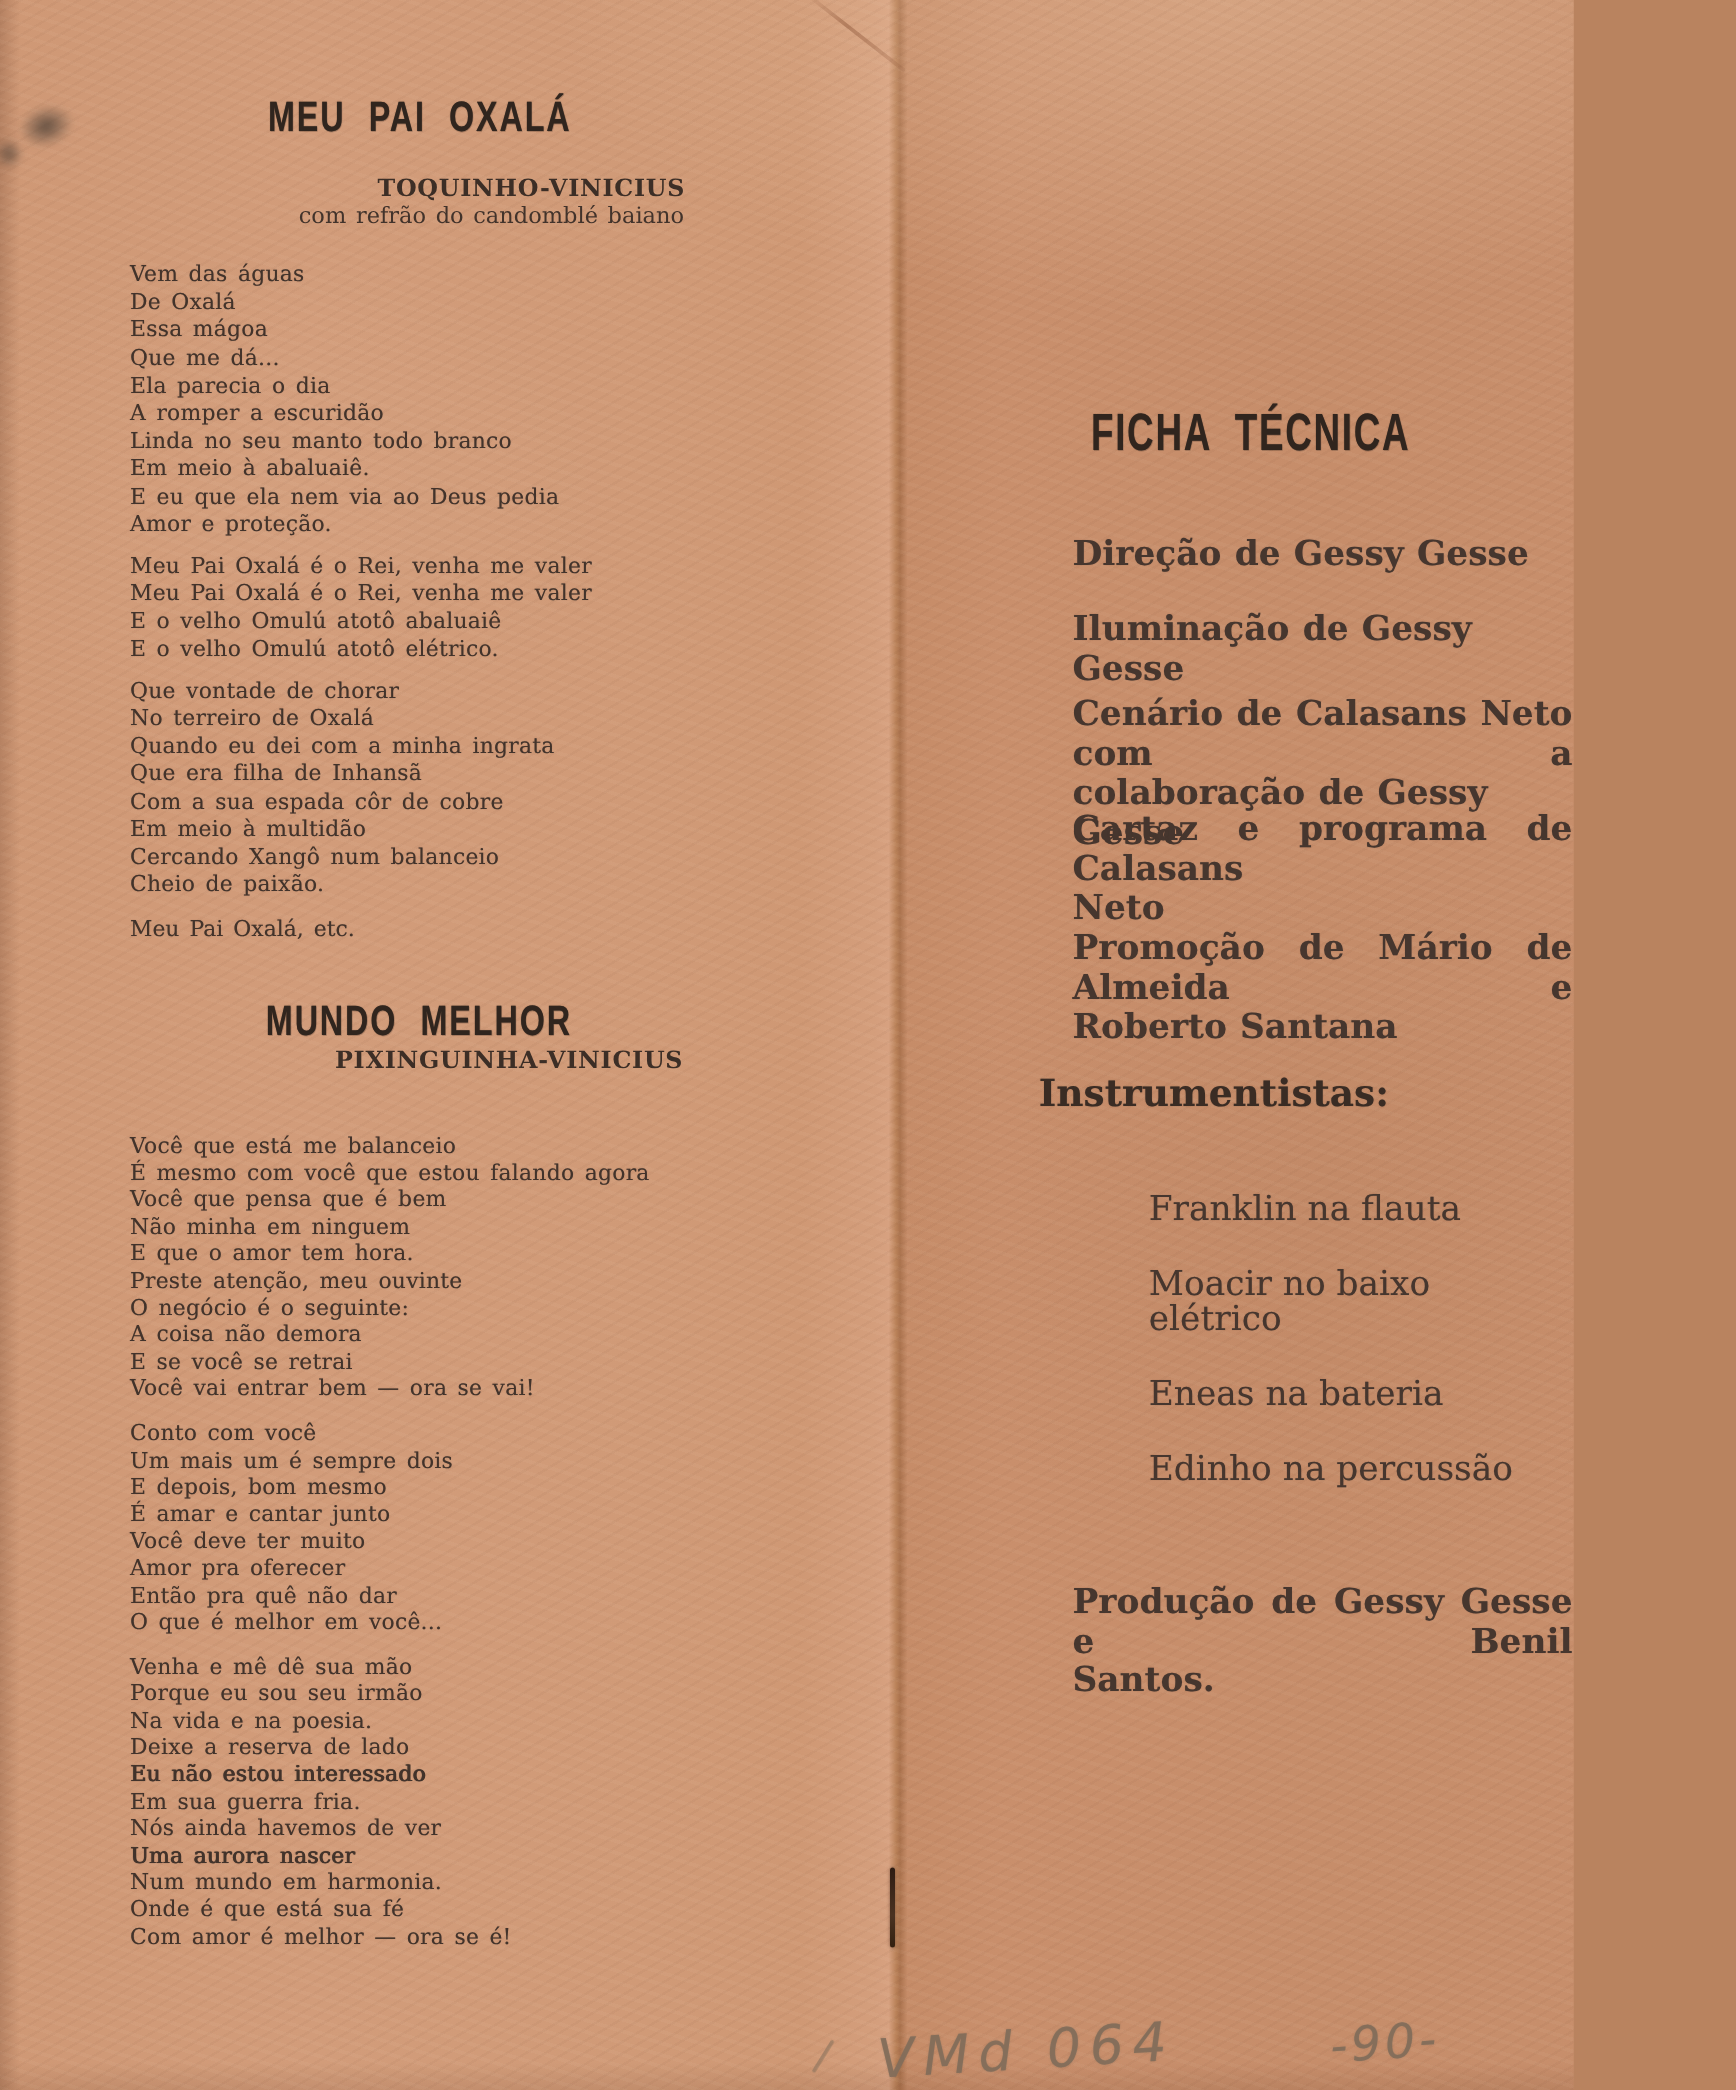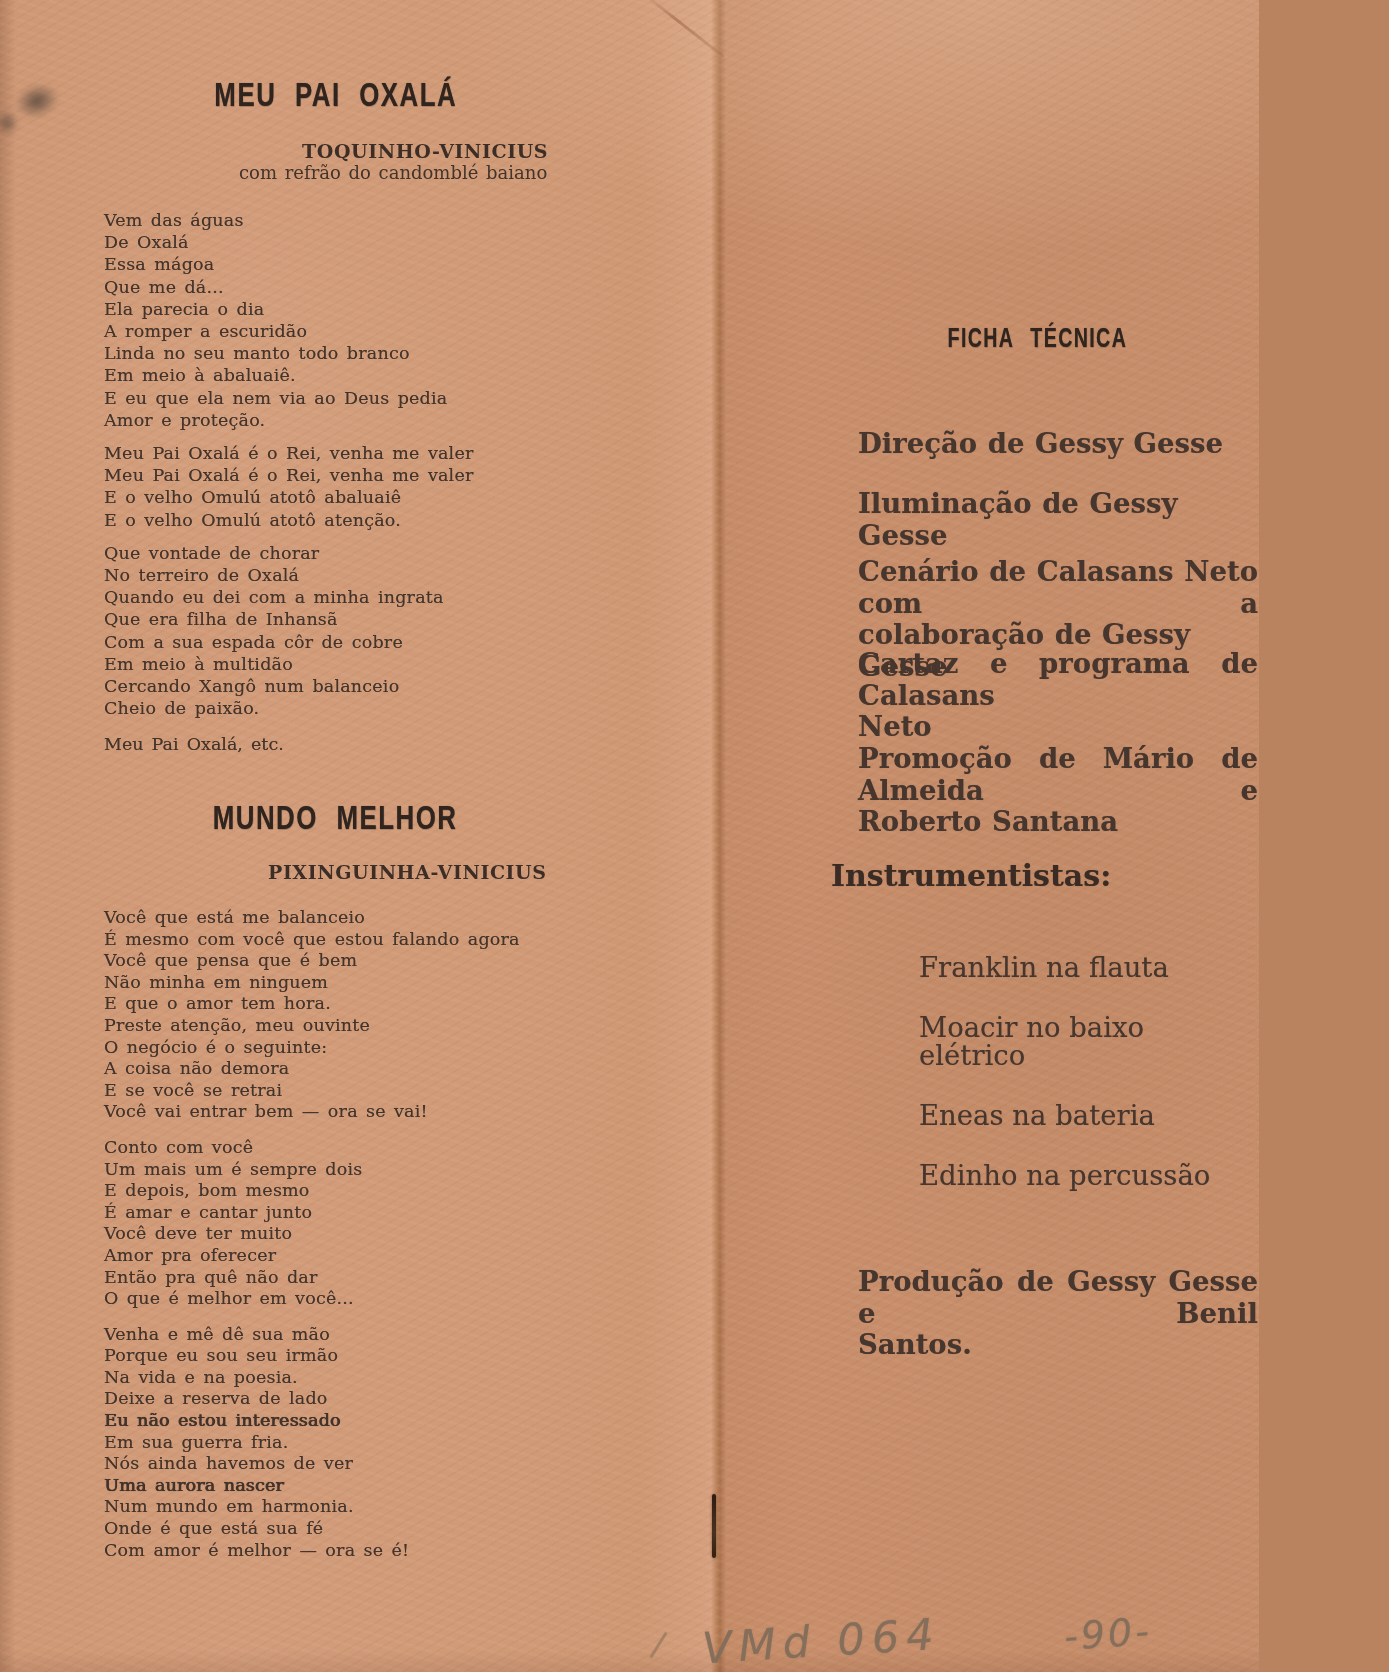--- a/index.html
+++ b/index.html
@@ -33,27 +33,27 @@
     background:radial-gradient(closest-side, rgba(90,70,55,0.5), rgba(90,70,55,0) 70%);}
   .staple{position:absolute;left:712px;top:1494px;width:4px;height:64px;border-radius:2px;
     background:linear-gradient(180deg,#2e1c12,#4a3221 60%,#33200f);
     box-shadow:0 0 3px rgba(60,30,15,0.5);}
 
   .song-title{position:absolute;margin:0;font-family:"Liberation Sans","DejaVu Sans",sans-serif;
     font-weight:bold;color:#30251e;text-align:center;
     text-shadow:0 0 1px rgba(48,37,30,0.55), 0.6px 0.8px 0 rgba(48,37,30,0.2);}
   #t1{left:103px;top:75px;width:465px;font-size:34px;letter-spacing:2px;word-spacing:13px;}
   #t2{left:103px;top:798px;width:465px;font-size:34px;letter-spacing:2px;word-spacing:13px;}
-  #ficha-title{left:850px;top:322px;width:375px;font-size:28px;letter-spacing:2px;word-spacing:14px;}
+  #ficha-title{left:813px;top:322px;width:375px;font-size:42px;letter-spacing:2px;word-spacing:14px;}
   .squish{display:inline-block;transform:scaleX(0.76);}
   .squish2{transform:scaleX(0.70);}
 
   .authors{position:absolute;font-weight:bold;font-size:19px;letter-spacing:0.6px;color:#3c2e26;}
   #a1{left:302px;top:140px;}
-  #a2{left:268px;top:861px;}
+  #a2{left:268px;top:837px;}
   .authnote{position:absolute;font-size:18px;color:#42332b;word-spacing:2px;}
   #note1{left:239px;top:162px;}
 
   .lyrics{position:absolute;left:104px;width:560px;font-size:17.5px;letter-spacing:0.2px;
     word-spacing:2.5px;color:#42332b;text-shadow:0 0 0.6px rgba(66,51,43,0.5);}
   #ly1{top:209px;line-height:22.2px;}
   #ly1 .stanza{margin-bottom:11px;}
   #ly2{top:907px;line-height:21.6px;}
   #ly2 .stanza{margin-bottom:14px;}
   .coda{position:absolute;left:104px;top:734px;font-size:17.5px;word-spacing:2.5px;color:#42332b;
@@ -103,21 +103,21 @@
           <div class="lyric-line">A romper a escuridão</div>
           <div class="lyric-line">Linda no seu manto todo branco</div>
           <div class="lyric-line">Em meio à abaluaiê.</div>
           <div class="lyric-line">E eu que ela nem via ao Deus pedia</div>
           <div class="lyric-line">Amor e proteção.</div>
         </div>
         <div class="stanza">
           <div class="lyric-line">Meu Pai Oxalá é o Rei, venha me valer</div>
           <div class="lyric-line">Meu Pai Oxalá é o Rei, venha me valer</div>
           <div class="lyric-line">E o velho Omulú atotô abaluaiê</div>
-          <div class="lyric-line">E o velho Omulú atotô atenção.</div>
+          <div class="lyric-line">E o velho Omulú atotô elétrico.</div>
         </div>
         <div class="stanza">
           <div class="lyric-line">Que vontade de chorar</div>
           <div class="lyric-line">No terreiro de Oxalá</div>
           <div class="lyric-line">Quando eu dei com a minha ingrata</div>
           <div class="lyric-line">Que era filha de Inhansã</div>
           <div class="lyric-line">Com a sua espada côr de cobre</div>
           <div class="lyric-line">Em meio à multidão</div>
           <div class="lyric-line">Cercando Xangô num balanceio</div>
           <div class="lyric-line">Cheio de paixão.</div>

